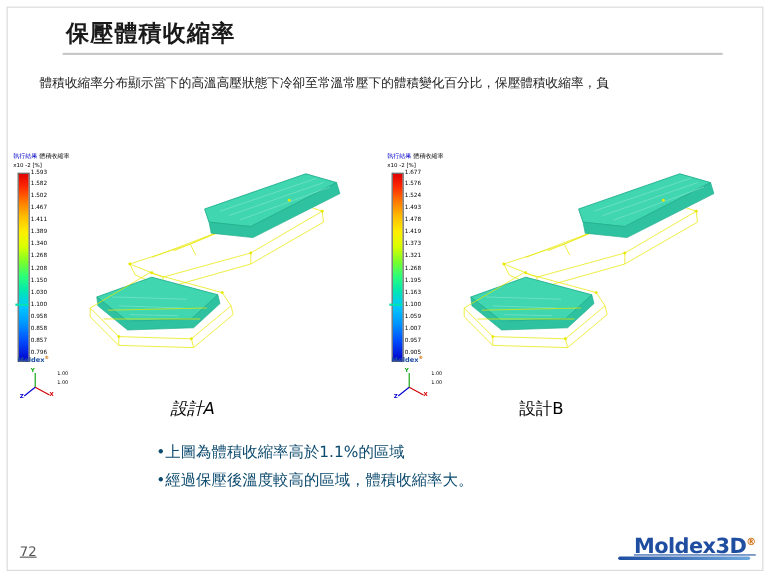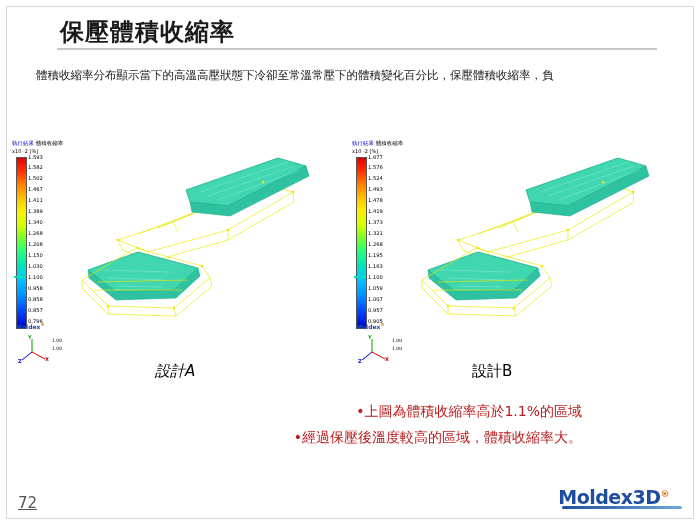--- a/index.html
+++ b/index.html
@@ -28,21 +28,21 @@
     left: 6px; top: 6px;
     width: 688px; height: 513px;
     border: 1px solid #d9d9d9;
     box-sizing: border-box;
   }
   
   .title {
     position: absolute;
     left: 60px;
     top: 16px;
-    font-size: 24px;
+    font-size: 21px;
     font-weight: bold;
     color: #1a1a1a;
     letter-spacing: 1px;
     font-family: "DejaVu Sans", "Liberation Sans", sans-serif;
   }
   .title-rule {
     position: absolute;
     left: 57px;
     top: 48px;
     width: 600px;
@@ -185,48 +185,48 @@
     position: absolute;
     left: 70px;
     top: 0;
     width: 260px;
     height: 250px;
   }
 
   
   .bullets {
     position: absolute;
-    left: 122px;
+    left: 142px;
     top: 398px;
     width: 460px;
     font-size: 14px;
-    color: #b91c1c;
+    color: #0c4a6e;
     line-height: 26px;
-    text-align: right;
   }
   .bullets div { white-space: nowrap; }
 
   
   .page-num {
     position: absolute;
     left: 18px;
     top: 494px;
-    font-size: 15px;
+    font-size: 12px;
     color: #555;
     text-decoration: underline;
   }
   .brand {
     position: absolute;
-    right: 31px;
+    right: 13px;
     top: 486px;
     font-size: 19px;
     font-weight: bold;
     color: #1f4ea1;
     letter-spacing: -0.5px;
     font-family: "DejaVu Sans", "Liberation Sans", sans-serif;
+    text-decoration: underline;
   }
   .brand .d3 { color: #1f4ea1; }
   .brand .reg {
     font-size: 9px;
     color: #cc6600;
     vertical-align: super;
   }
   .brand-swoosh {
     position: absolute;
     right: 18px;

